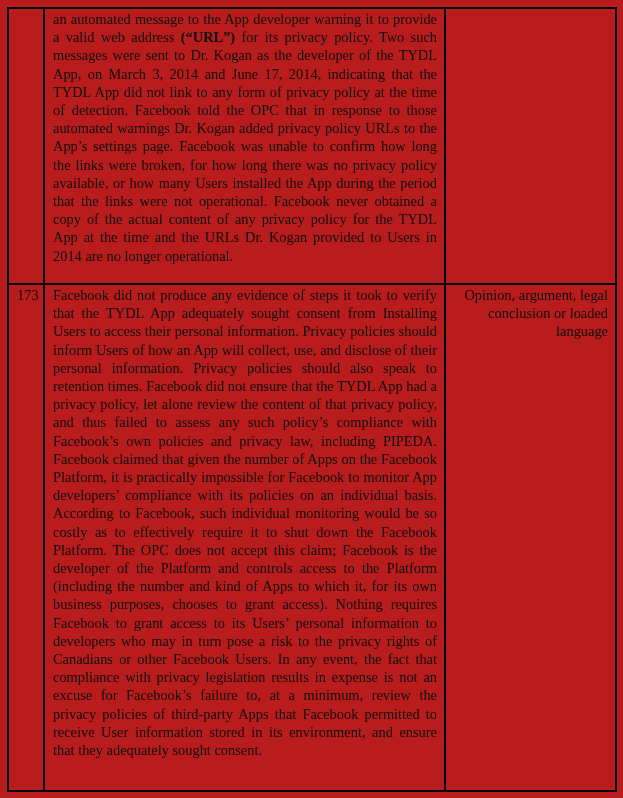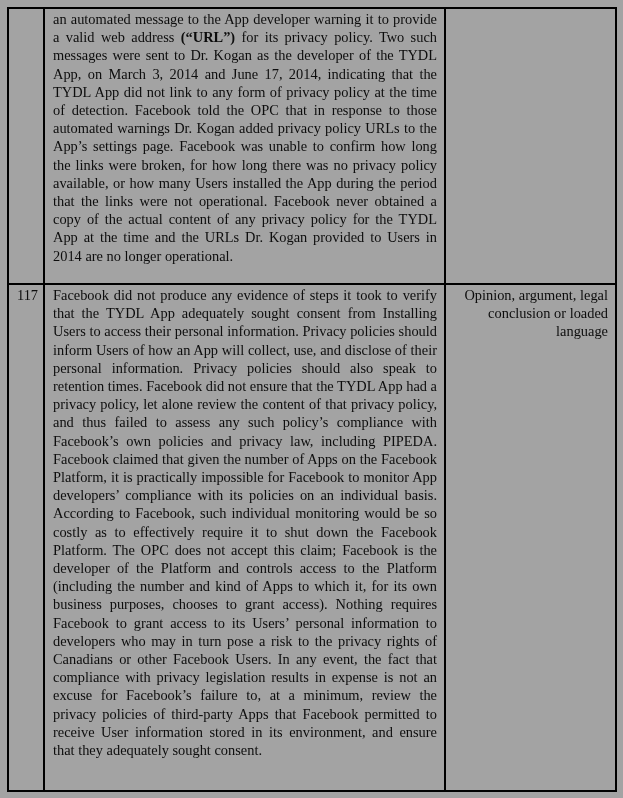--- a/index.html
+++ b/index.html
@@ -4,21 +4,21 @@
 <style>
   html, body {
     margin: 0;
     padding: 0;
     background: #ffffff;
   }
   .page {
     position: relative;
     width: 623px;
     height: 798px;
-    background: #a3a3a3;
+    background: #b91c1c;
     font-family: "Liberation Serif", "DejaVu Serif", serif;
     color: #0d0d0d;
     overflow: hidden;
   }
   table.review-table {
     position: absolute;
     left: 7px;
     top: 7px;
     width: 608px;
     border-collapse: collapse;
@@ -65,21 +65,21 @@
       <tr class="row-continuation">
         <td class="cell-number"></td>
         <td class="cell-body">
           <p><span>an automated message to the App developer warning it to provide a valid web address </span><b>(“URL”)</b><span> for its privacy policy. Two such messages were sent to Dr. Kogan as the developer of the TYDL App, on March 3, 2014 and June 17, 2014, indicating that the TYDL App did not link to any form of privacy policy at the time of detection. Facebook told the OPC that in response to those automated warnings Dr. Kogan added privacy policy URLs to the App’s settings page. Facebook was unable to confirm how long the links were broken, for how long there was no privacy policy available, or how many Users installed the App during the period that the links were not operational. Facebook never obtained a copy of the actual content of any privacy policy for the TYDL App at the time and the URLs Dr. Kogan provided to Users in 2014 are no longer operational.</span></p>
         </td>
         <td class="cell-category">
           <p></p>
         </td>
       </tr>
       <tr class="row-117">
-        <td class="cell-number">117</td>
+        <td class="cell-number">173</td>
         <td class="cell-body">
           <p><span>Facebook did not produce any evidence of steps it took to verify that the TYDL App adequately sought consent from Installing Users to access their personal information. Privacy policies should inform Users of how an App will collect, use, and disclose of their personal information. Privacy policies should also speak to retention times. Facebook did not ensure that the TYDL App had a privacy policy, let alone review the content of that privacy policy, and thus failed to assess any such policy’s compliance with Facebook’s own policies and privacy law, including PIPEDA. Facebook claimed that given the number of Apps on the Facebook Platform, it is practically impossible for Facebook to monitor App developers’ compliance with its policies on an individual basis. According to Facebook, such individual monitoring would be so costly as to effectively require it to shut down the Facebook Platform. The OPC does not accept this claim; Facebook is the developer of the Platform and controls access to the Platform (including the number and kind of Apps to which it, for its own business purposes, chooses to grant access). Nothing requires Facebook to grant access to its Users’ personal information to developers who may in turn pose a risk to the privacy rights of Canadians or other Facebook Users. In any event, the fact that compliance with privacy legislation results in expense is not an excuse for Facebook’s failure to, at a minimum, review the privacy policies of third-party Apps that Facebook permitted to receive User information stored in its environment, and ensure that they adequately sought consent.</span></p>
         </td>
         <td class="cell-category">
           <p>Opinion, argument, legal conclusion or loaded language</p>
         </td>
       </tr>
     </tbody>
   </table>
 </div>

